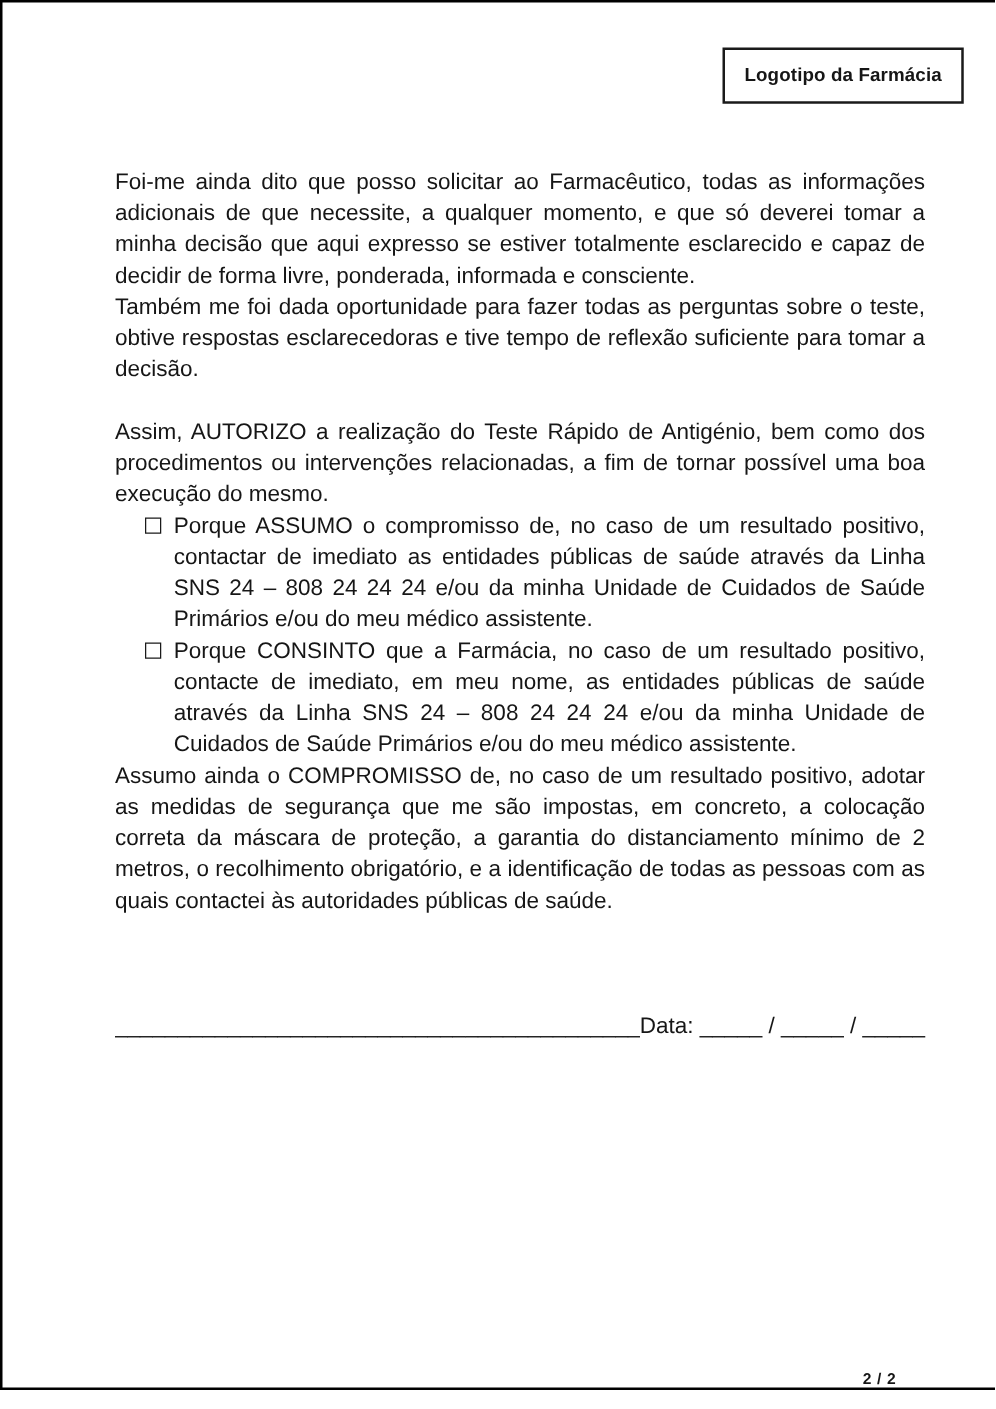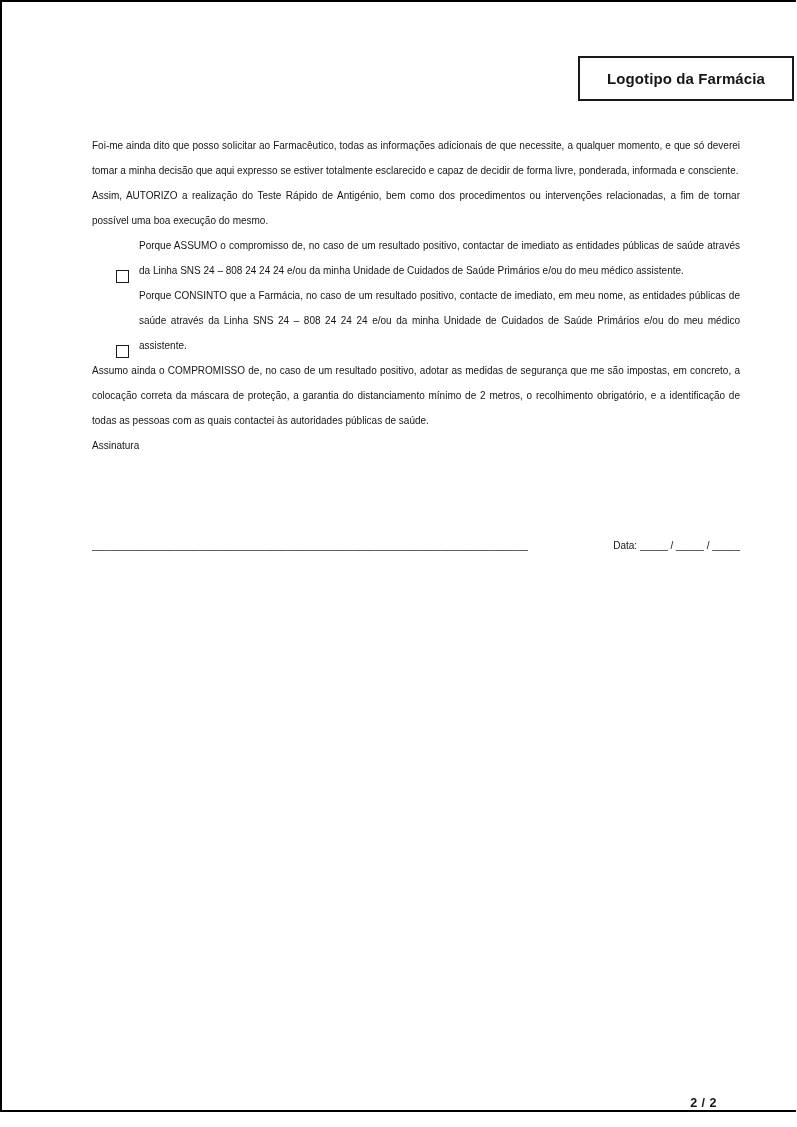--- a/index.html
+++ b/index.html
@@ -22,52 +22,52 @@
     border-top: 2px solid #000;
     border-left: 2px solid #000;
     border-bottom: 2px solid #000;
     box-sizing: border-box;
     pointer-events: none;
   }
 
   .logo-box {
     position: absolute;
     left: 578px;
-    top: 56px;
-    width: 216px;
+    top: 38px;
+    width: 193px;
     height: 45px;
     border: 2px solid #1a1a1a;
     box-sizing: border-box;
     display: flex;
     align-items: center;
     justify-content: center;
   }
   .logo-box span {
     font-weight: bold;
     font-size: 15px;
     letter-spacing: 0.1px;
     white-space: nowrap;
   }
 
   .content {
     position: absolute;
     left: 92px;
     top: 133px;
     width: 648px;
-    font-size: 10px;
+    font-size: 18px;
     line-height: 25px;
     text-align: justify;
   }
 
   .content p { margin: 0; }
-  p.space-before { }
+  p.space-before { margin-top: 25px; }
 
   .checkbox-item {
     display: flex;
-    align-items: flex-end;
+    align-items: flex-start;
   }
   .checkbox-square {
     flex: none;
     width: 11px;
     height: 11px;
     border: 1.6px solid #1a1a1a;
     box-sizing: content-box;
     margin: 6px 10px 0 24px;
     background: #fff;
   }
@@ -110,37 +110,37 @@
 
 <div class="page-frame"></div>
 
 <div class="logo-box">
   <span>Logotipo da Farmácia</span>
 </div>
 
 <div class="content">
 
   <p>Foi-me ainda dito que posso solicitar ao Farmacêutico, todas as informações adicionais de que necessite, a qualquer momento, e que só deverei tomar a minha decisão que aqui expresso se estiver totalmente esclarecido e capaz de decidir de forma livre, ponderada, informada e consciente.</p>
+  <p>Também me foi dada oportunidade para fazer todas as perguntas sobre o teste, obtive respostas esclarecedoras e tive tempo de reflexão suficiente para tomar a decisão.</p>
 
   <p class="space-before">Assim, AUTORIZO a realização do Teste Rápido de Antigénio, bem como dos procedimentos ou intervenções relacionadas, a fim de tornar possível uma boa execução do mesmo.</p>
 
 
   <div class="checkbox-item">
     <span class="checkbox-square"></span>
     <span class="checkbox-text">Porque ASSUMO o compromisso de, no caso de um resultado positivo, contactar de imediato as entidades públicas de saúde através da Linha SNS 24 – 808 24 24 24 e/ou da minha Unidade de Cuidados de Saúde Primários e/ou do meu médico assistente.</span>
   </div>
 
   <div class="checkbox-item">
     <span class="checkbox-square"></span>
     <span class="checkbox-text">Porque CONSINTO que a Farmácia, no caso de um resultado positivo, contacte de imediato, em meu nome, as entidades públicas de saúde através da Linha SNS 24 – 808 24 24 24 e/ou da minha Unidade de Cuidados de Saúde Primários e/ou do meu médico assistente.</span>
   </div>
 
   <p class="after-list">Assumo ainda o COMPROMISSO de, no caso de um resultado positivo, adotar as medidas de segurança que me são impostas, em concreto, a colocação correta da máscara de proteção, a garantia do distanciamento mínimo de 2 metros, o recolhimento obrigatório, e a identificação de todas as pessoas com as quais contactei às autoridades públicas de saúde.</p>
 
-  <p class="signature-label">Assinatura</p>
 
   <div class="signature-row">
     <span class="signature-line">________________________________________________________________________________________</span>
     <span class="date-field">Data: _____ / _____ / _____</span>
   </div>
 
 </div>
 
 <div class="page-number">2 / 2</div>
 

